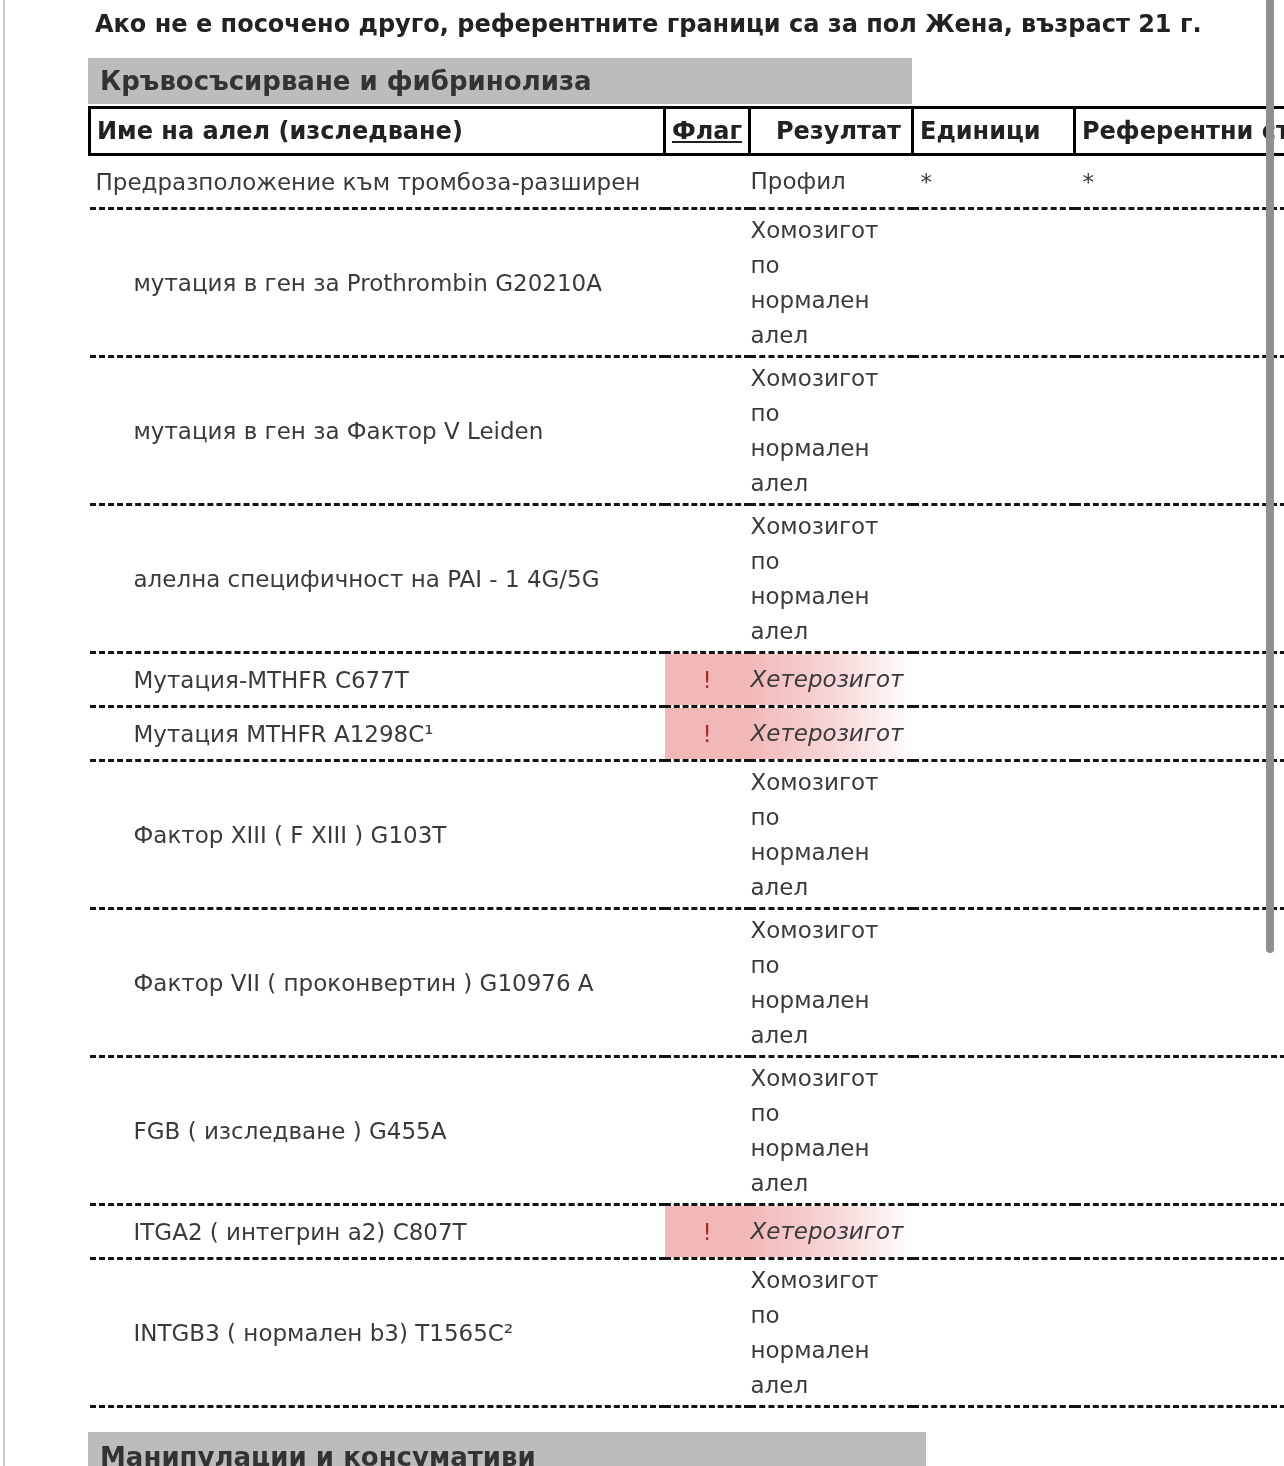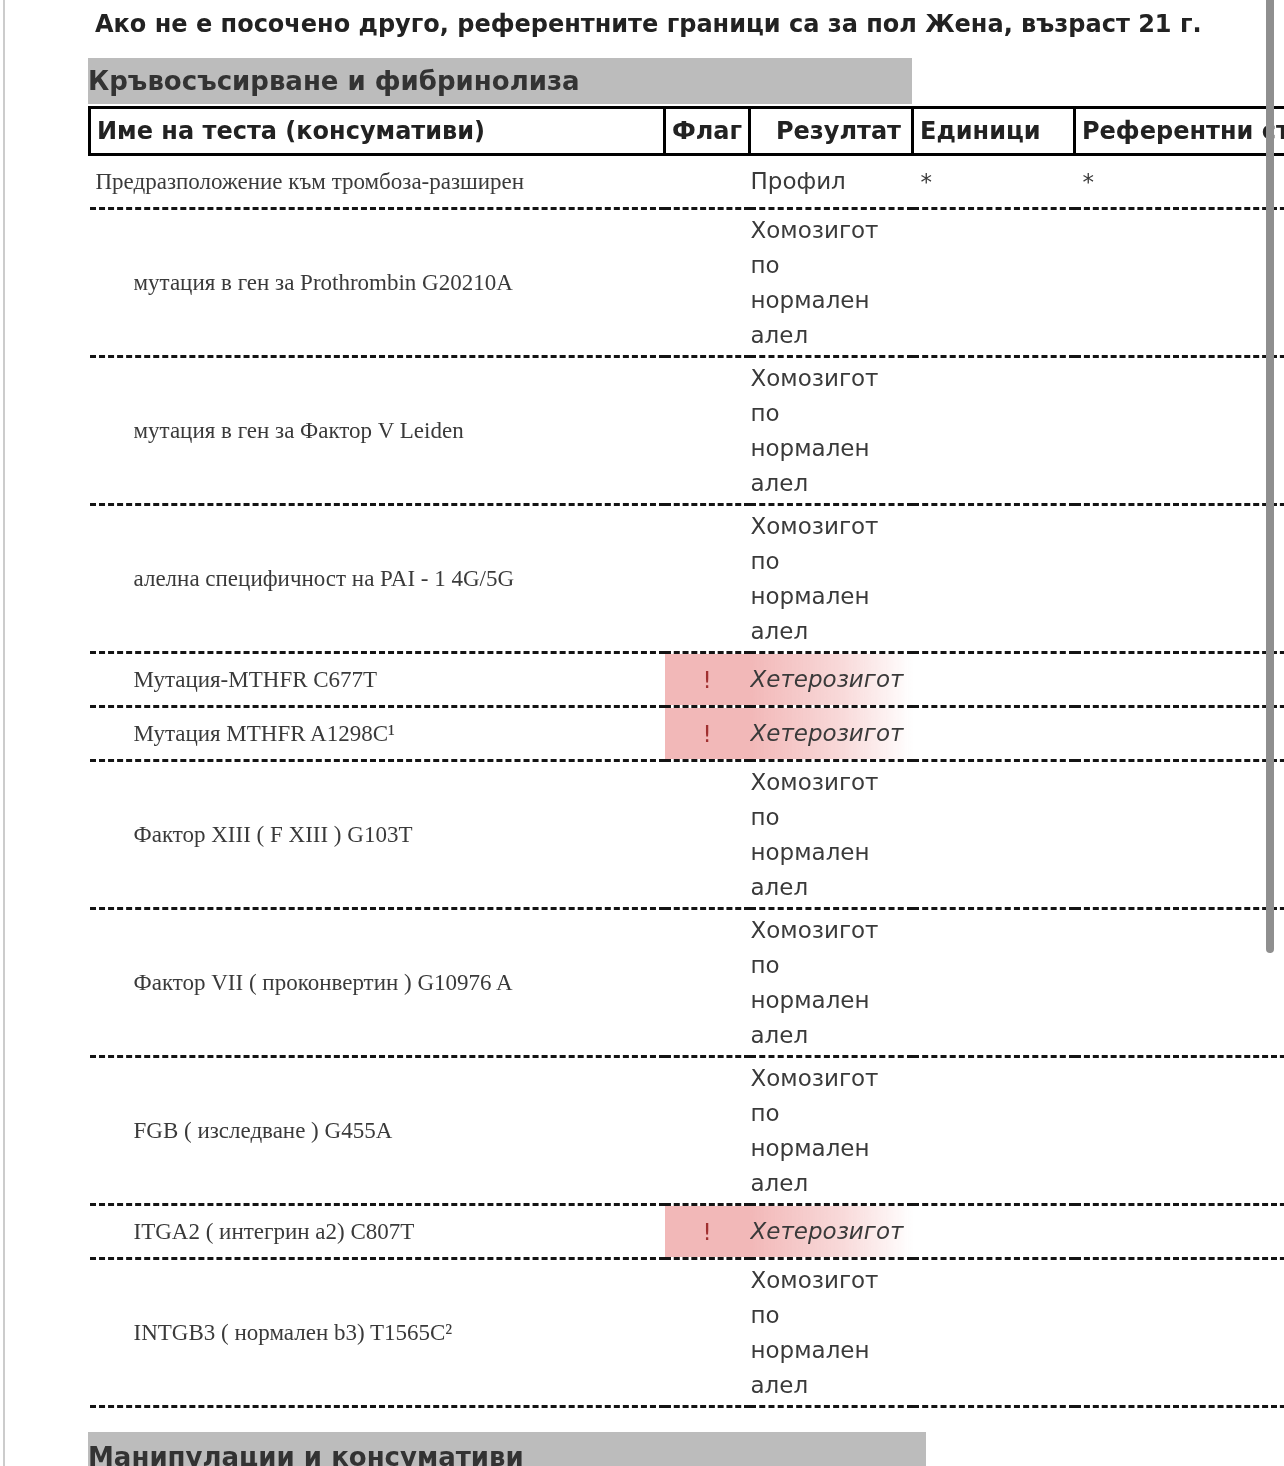--- a/index.html
+++ b/index.html
@@ -18,21 +18,21 @@
 
   .note {
     margin: 9px 0 0 7px;
     font-size: 24px; font-weight: bold; color: #222222;
     line-height: 31px;
   }
 
   .section-bar {
     background: #bcbcbc;
     display: flex; align-items: center;
-    box-sizing: border-box; padding-left: 0;
+    box-sizing: border-box; padding-left: 12px;
     font-size: 26px; font-weight: bold; color: #333333;
   }
   .bar1 { width: 824px; height: 46px; margin-top: 18px; }
   .bar2 { width: 838px; height: 50px; margin-top: 24px; }
 
   table.results {
     border-collapse: collapse; table-layout: fixed;
     width: 1285px; margin-top: 2px;
   }
   .col-name { width: 575px; }
@@ -41,32 +41,32 @@
   .col-units { width: 162px; }
   .col-ref { width: 300px; }
 
   th {
     border: 3px solid #000000;
     font-size: 24px; font-weight: bold; color: #222222;
     height: 44px; text-align: left;
     padding: 0 0 0 6px; background: #ffffff;
     overflow: hidden; white-space: nowrap;
   }
-  th.h-flag { text-align: center; padding: 0; }
+  th.h-flag { text-align: center; padding: 0; text-decoration: underline; }
   th.h-result { text-align: right; padding: 0 10px 0 0; }
 
   td {
     border-bottom: 3px dashed #141414;
     font-size: 23px; color: #3a3a3a;
     vertical-align: middle;
     overflow: hidden;
   }
   tr.short td { height: 49px; }
   tr.tall td { height: 143px; }
-  td.c-name { padding-left: 6px; font-family: Liberation Serif, serif; }
+  td.c-name { padding-left: 6px; }
   tr.indent td.c-name { padding-left: 44px; }
   td.c-flag { text-align: center; color: #a03030; }
   td.c-result {
     text-align: left; padding-right: 12px;
     white-space: pre-line; line-height: 35px;
   }
   td.c-units, td.c-ref { padding-left: 8px; }
 
   tr.flagged td.c-flag { background: #f2b8b8; }
   tr.flagged td.c-result {
@@ -98,21 +98,21 @@
   <table class="results">
     <colgroup>
       <col class="col-name">
         <col class="col-flag">
         <col class="col-result">
         <col class="col-units">
         <col class="col-ref">
     </colgroup>
     <thead>
       <tr>
-        <th class="h-name">Име на теста (консумативи)</th>
+        <th class="h-name">Име на алел (изследване)</th>
         <th class="h-flag">Флаг</th>
         <th class="h-result">Резултат</th>
         <th class="h-units">Единици</th>
         <th class="h-ref">Референтни ст</th>
       </tr>
     </thead>
     <tbody>
       <tr class="short">
         <td class="c-name">Предразположение към тромбоза-разширен</td>
         <td class="c-flag"></td>

